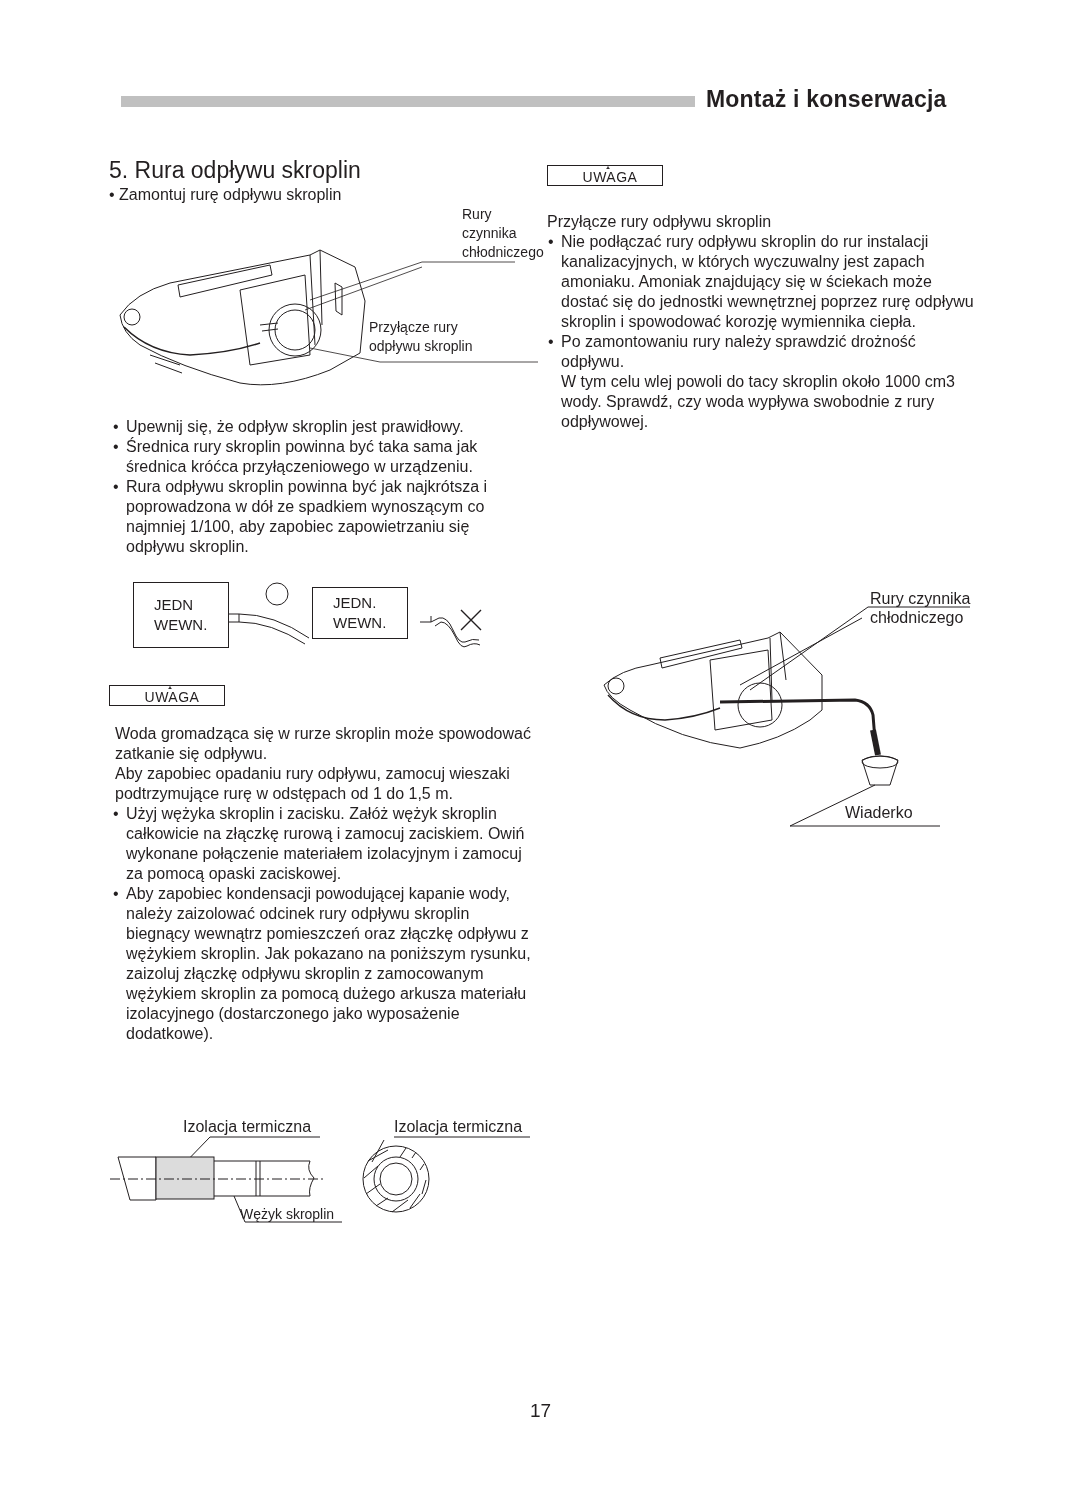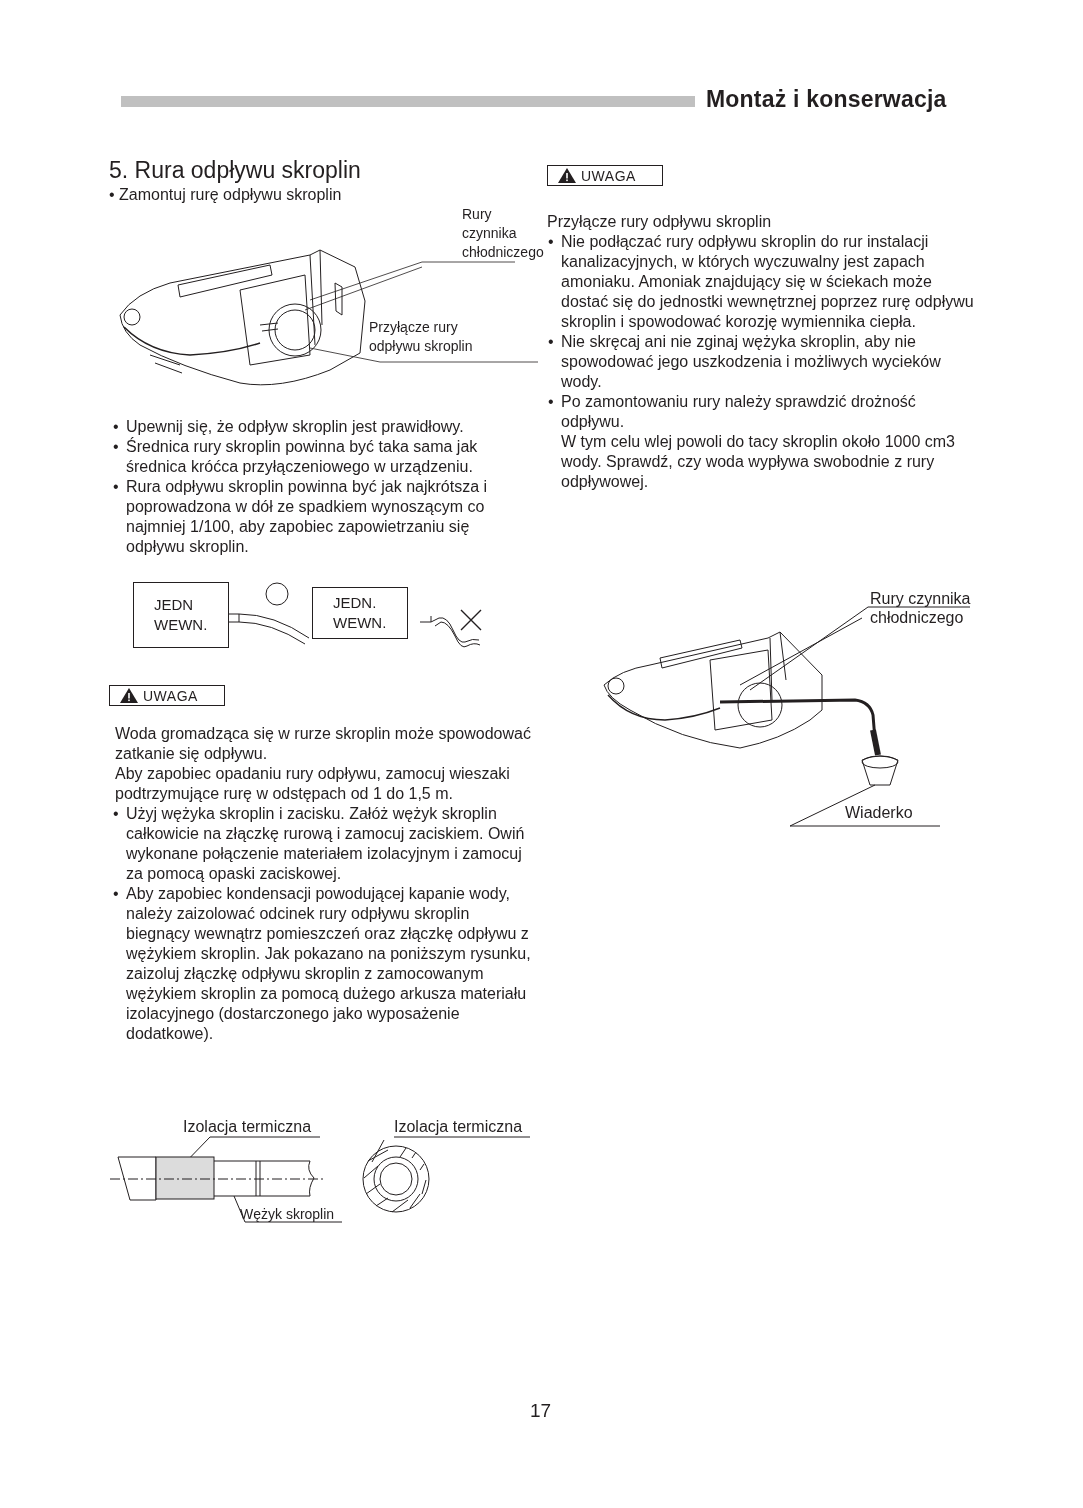--- a/index.html
+++ b/index.html
@@ -8,21 +8,21 @@
   .abs { position:absolute; }
   .header-bar { left:121px; top:96px; width:574px; height:11px; background:#c0c0c0; }
   .header-title { left:706px; top:86px; font-size:23px; font-weight:bold; letter-spacing:0.2px; white-space:nowrap; }
   .section-title { left:109px; top:157px; font-size:23px; font-weight:normal; white-space:nowrap; }
   .subline { left:109px; top:186px; font-size:16px; white-space:nowrap; }
   .txt { font-size:16px; line-height:20px; }
   .para { margin:0; }
   ul.bl { list-style:none; margin:0; padding:0; }
   ul.bl li { position:relative; padding-left:17px; }
   ul.bl li::before { content:"•"; position:absolute; left:4px; top:0; }
-  .warn { border:1px solid #231f20; height:21px; display:flex; align-items:center; padding-left:10px; box-sizing:border-box; font-size:14px; letter-spacing:0.5px; }
+  .warn { border:1px solid #231f20; height:21px; display:flex; align-items:center; padding-left:10px; box-sizing:border-box; font-size:14px; letter-spacing:0.5px;flex-direction:column; }
   .warn svg { margin-right:5px; }
   .label { font-size:14px; line-height:19px; white-space:nowrap; }
   .label-lg { font-size:16px; line-height:19px; white-space:nowrap; }
   .box { border:1px solid #231f20; box-sizing:border-box; font-size:15px; line-height:20px; display:flex; flex-direction:column; justify-content:center; padding-left:20px; }
   .pagenum { left:530px; top:1400px; font-size:19px; }
 </style>
 </head>
 <body>
 
 <div class="abs header-bar"></div>
@@ -137,21 +137,20 @@
     <rect x="8.2" y="5" width="1.6" height="5.5" fill="#fff"></rect>
     <rect x="8.2" y="11.5" width="1.6" height="1.6" fill="#fff"></rect>
   </svg>
   <span>UWAGA</span>
 </div>
 
 <div class="abs txt" style="left:547px;top:212px;width:430px;">
   <p class="para">Przyłącze rury odpływu skroplin</p>
   <ul class="bl" style="margin-left:-3px;">
     <li>Nie podłączać rury odpływu skroplin do rur instalacji kanalizacyjnych, w których wyczuwalny jest zapach amoniaku. Amoniak znajdujący się w ściekach może dostać się do jednostki wewnętrznej poprzez rurę odpływu skroplin i spowodować korozję wymiennika ciepła.</li>
-    <li>Nie skręcaj ani nie zginaj wężyka skroplin, aby nie spowodować jego uszkodzenia i możliwych wycieków wody.</li>
     <li>Po zamontowaniu rury należy sprawdzić drożność odpływu.</li>
   </ul>
   <p class="para" style="padding-left:14px;">W tym celu wlej powoli do tacy skroplin około 1000 cm3 wody. Sprawdź, czy woda wypływa swobodnie z rury odpływowej.</p>
 </div>
 
 <div class="abs label-lg" style="left:870px;top:589px;">
   <div>Rury czynnika</div>
   <div>chłodniczego</div>
 </div>
 <div class="abs label-lg" style="left:845px;top:803px;">Wiaderko</div>

